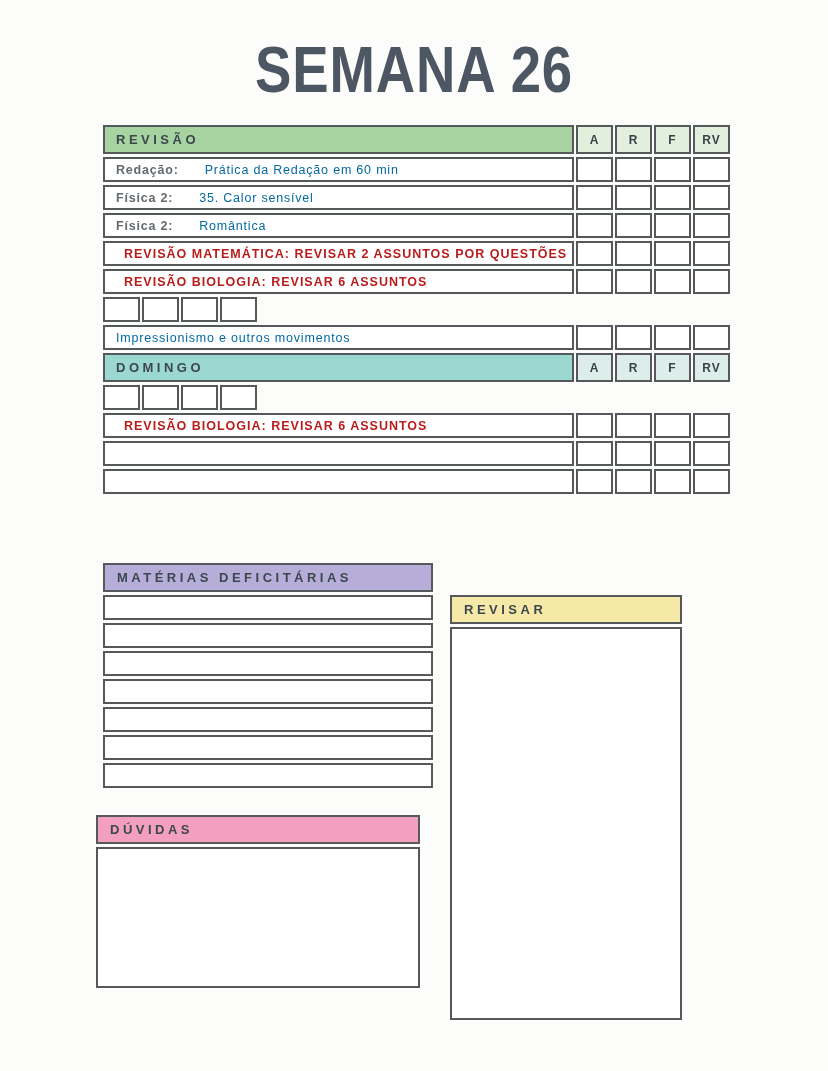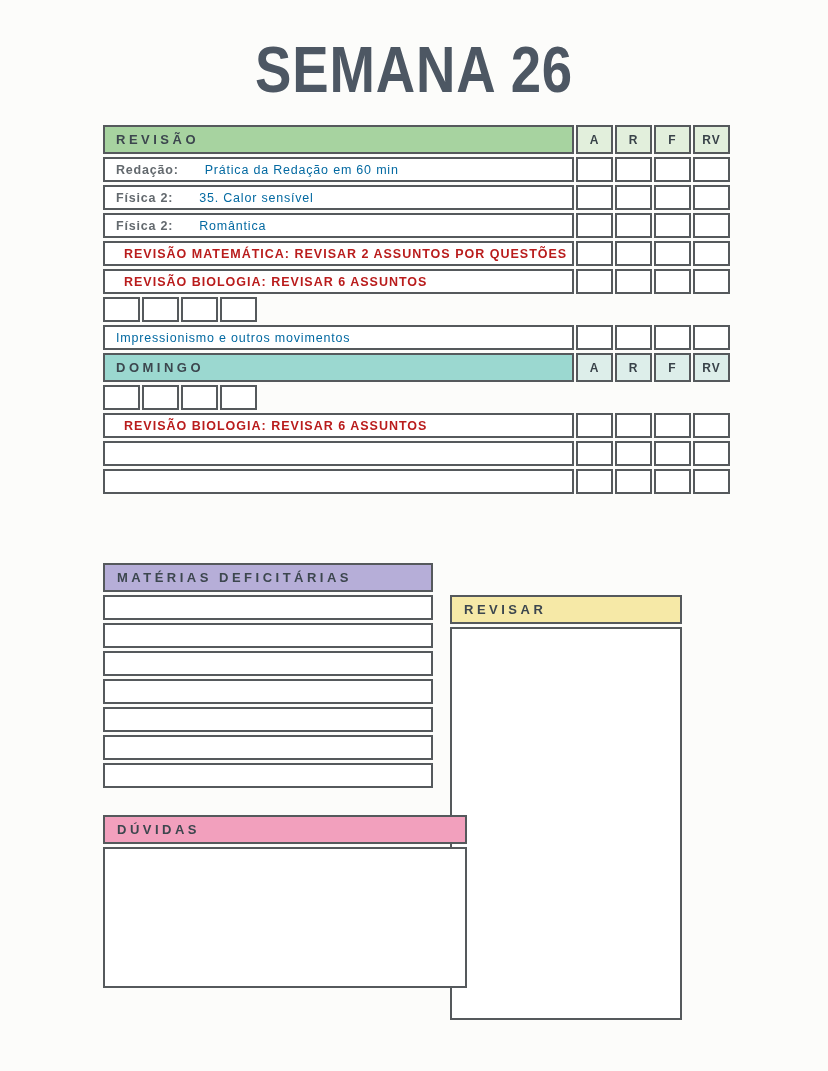--- a/index.html
+++ b/index.html
@@ -61,21 +61,21 @@
     box-sizing:border-box;
     height:29px;
     border:2px solid #55595c;
     display:flex; align-items:center;
     padding:0 12px;
     font-weight:bold; font-size:13px; letter-spacing:3.5px; color:#3c464e;
     margin-bottom:3px;
   }
   .panel-materias { left:103px; top:563px; width:330px; }
   .panel-revisar  { left:450px; top:563px; width:232px;margin-top:32px; }
-  .panel-duvidas  { left:103px; top:815px; width:364px; }
+  .panel-duvidas  { left:96px; top:815px; width:324px; }
   .line-row {
     box-sizing:border-box;
     height:25px;
     border:2px solid #55595c;
     background:#fff;
     margin-bottom:3px;
   }
   .big-box {
     box-sizing:border-box;
     border:2px solid #55595c;

